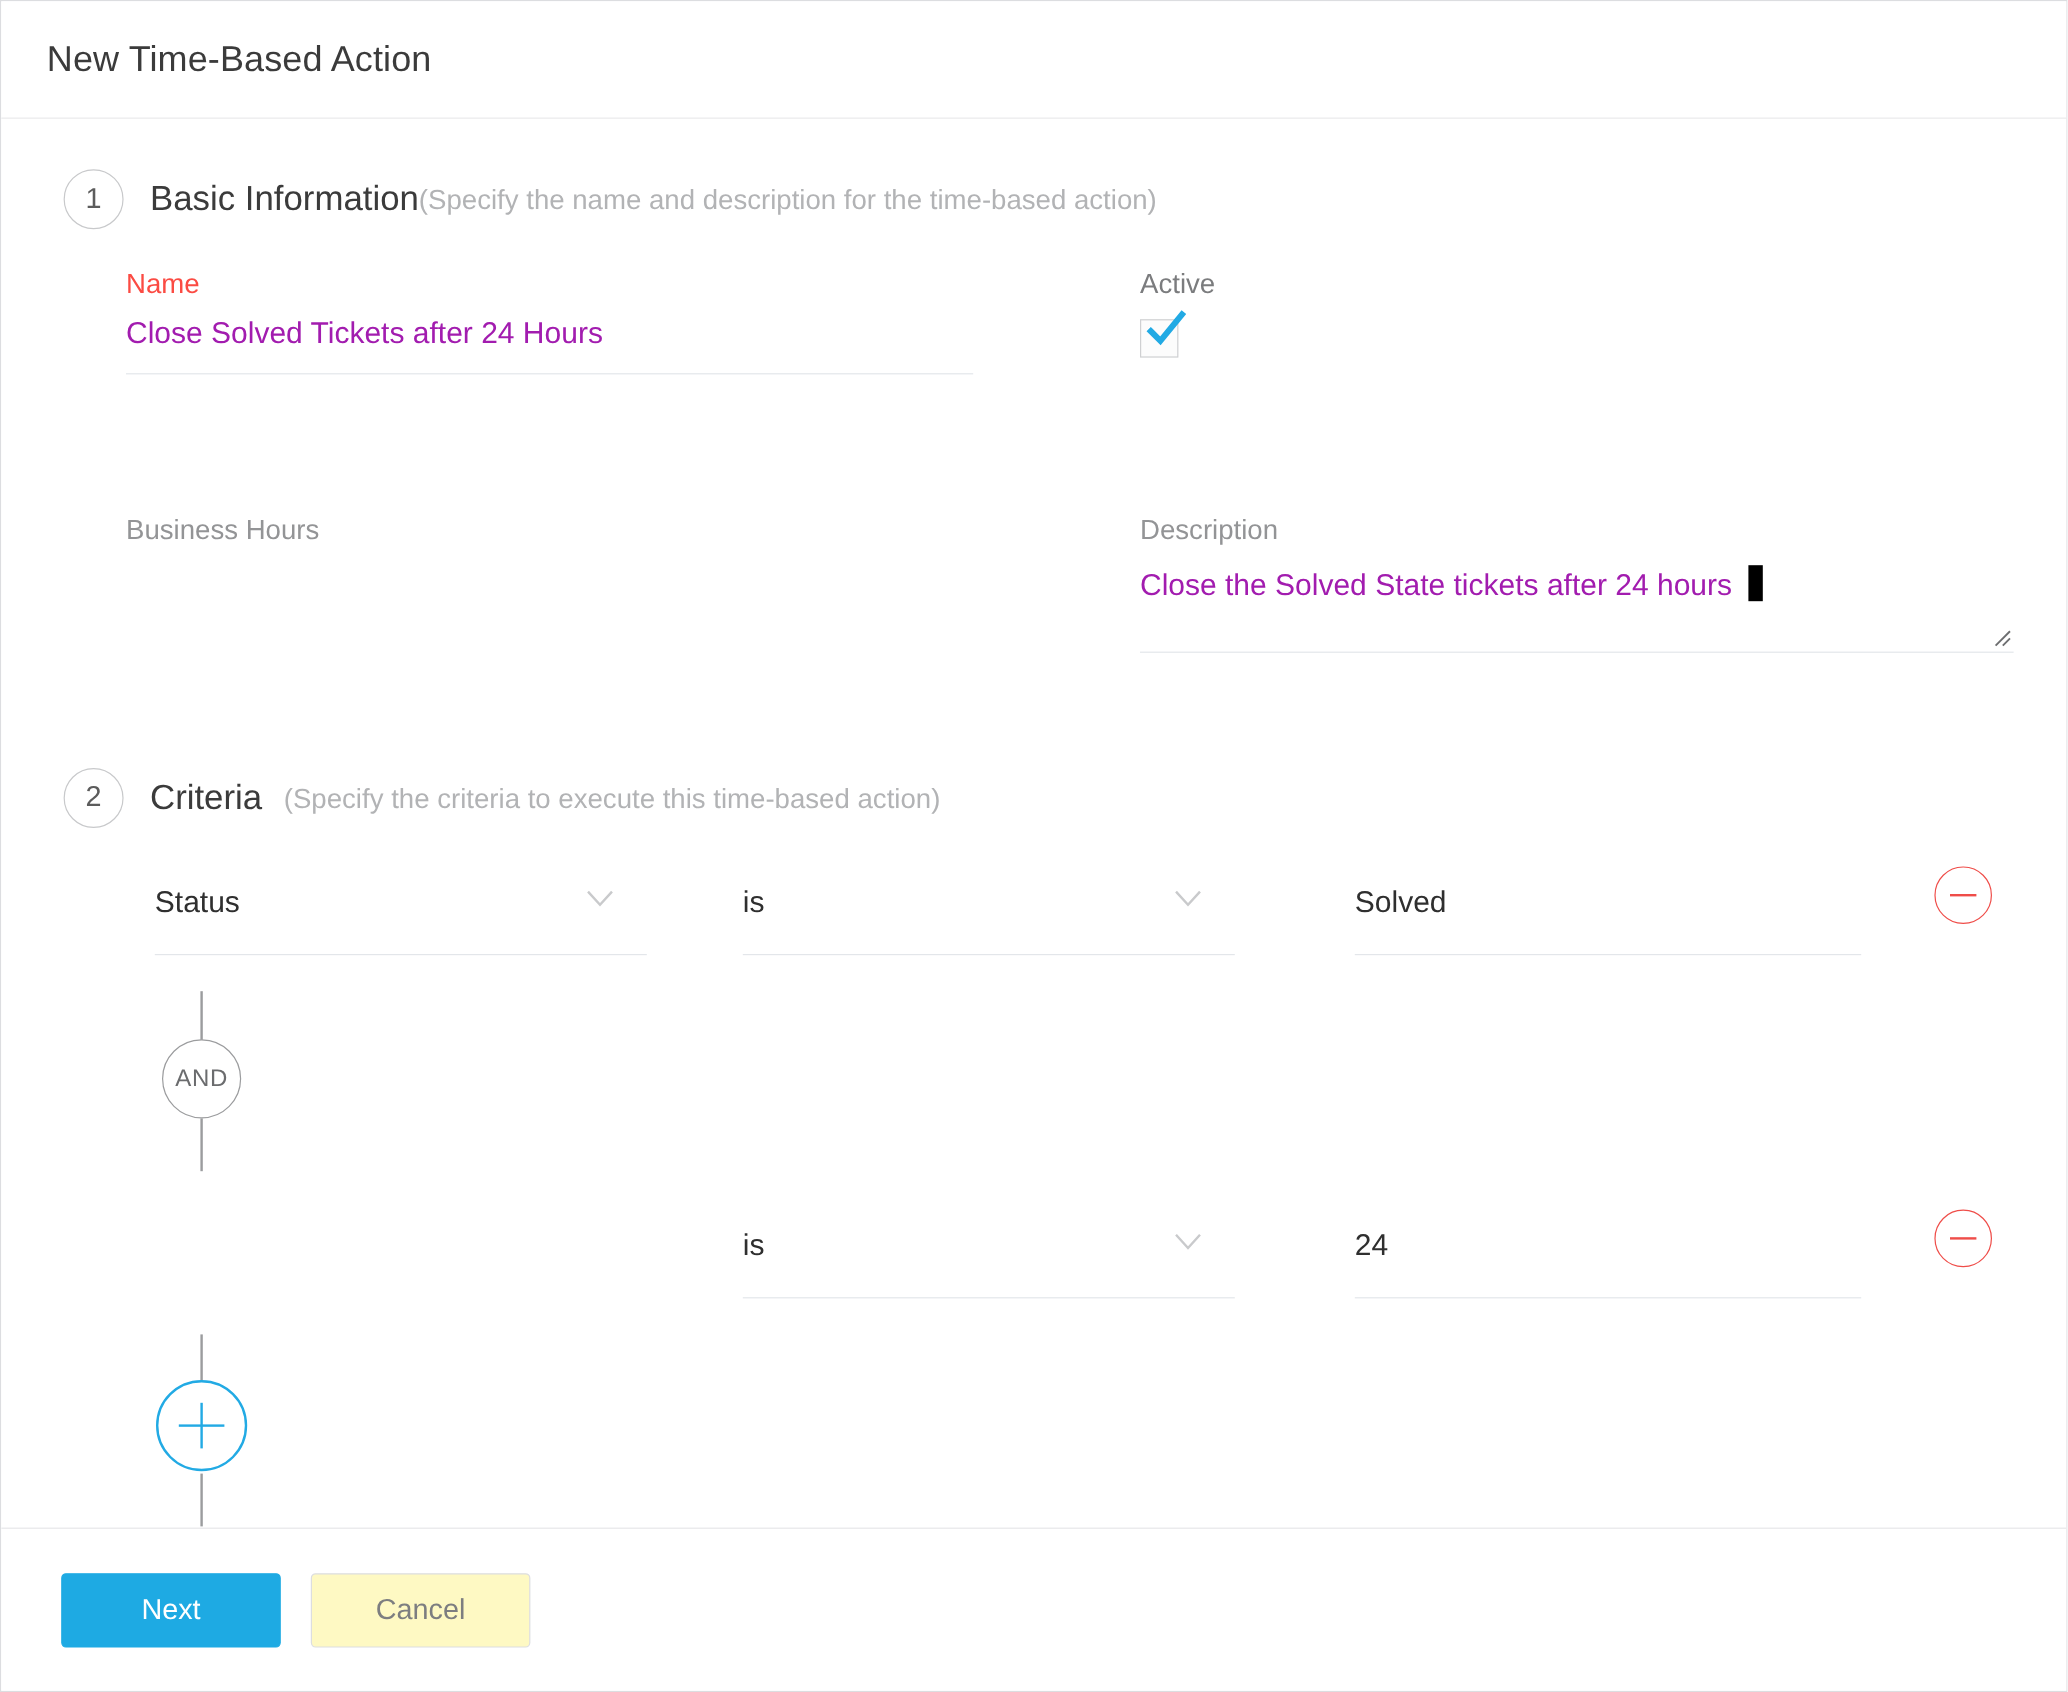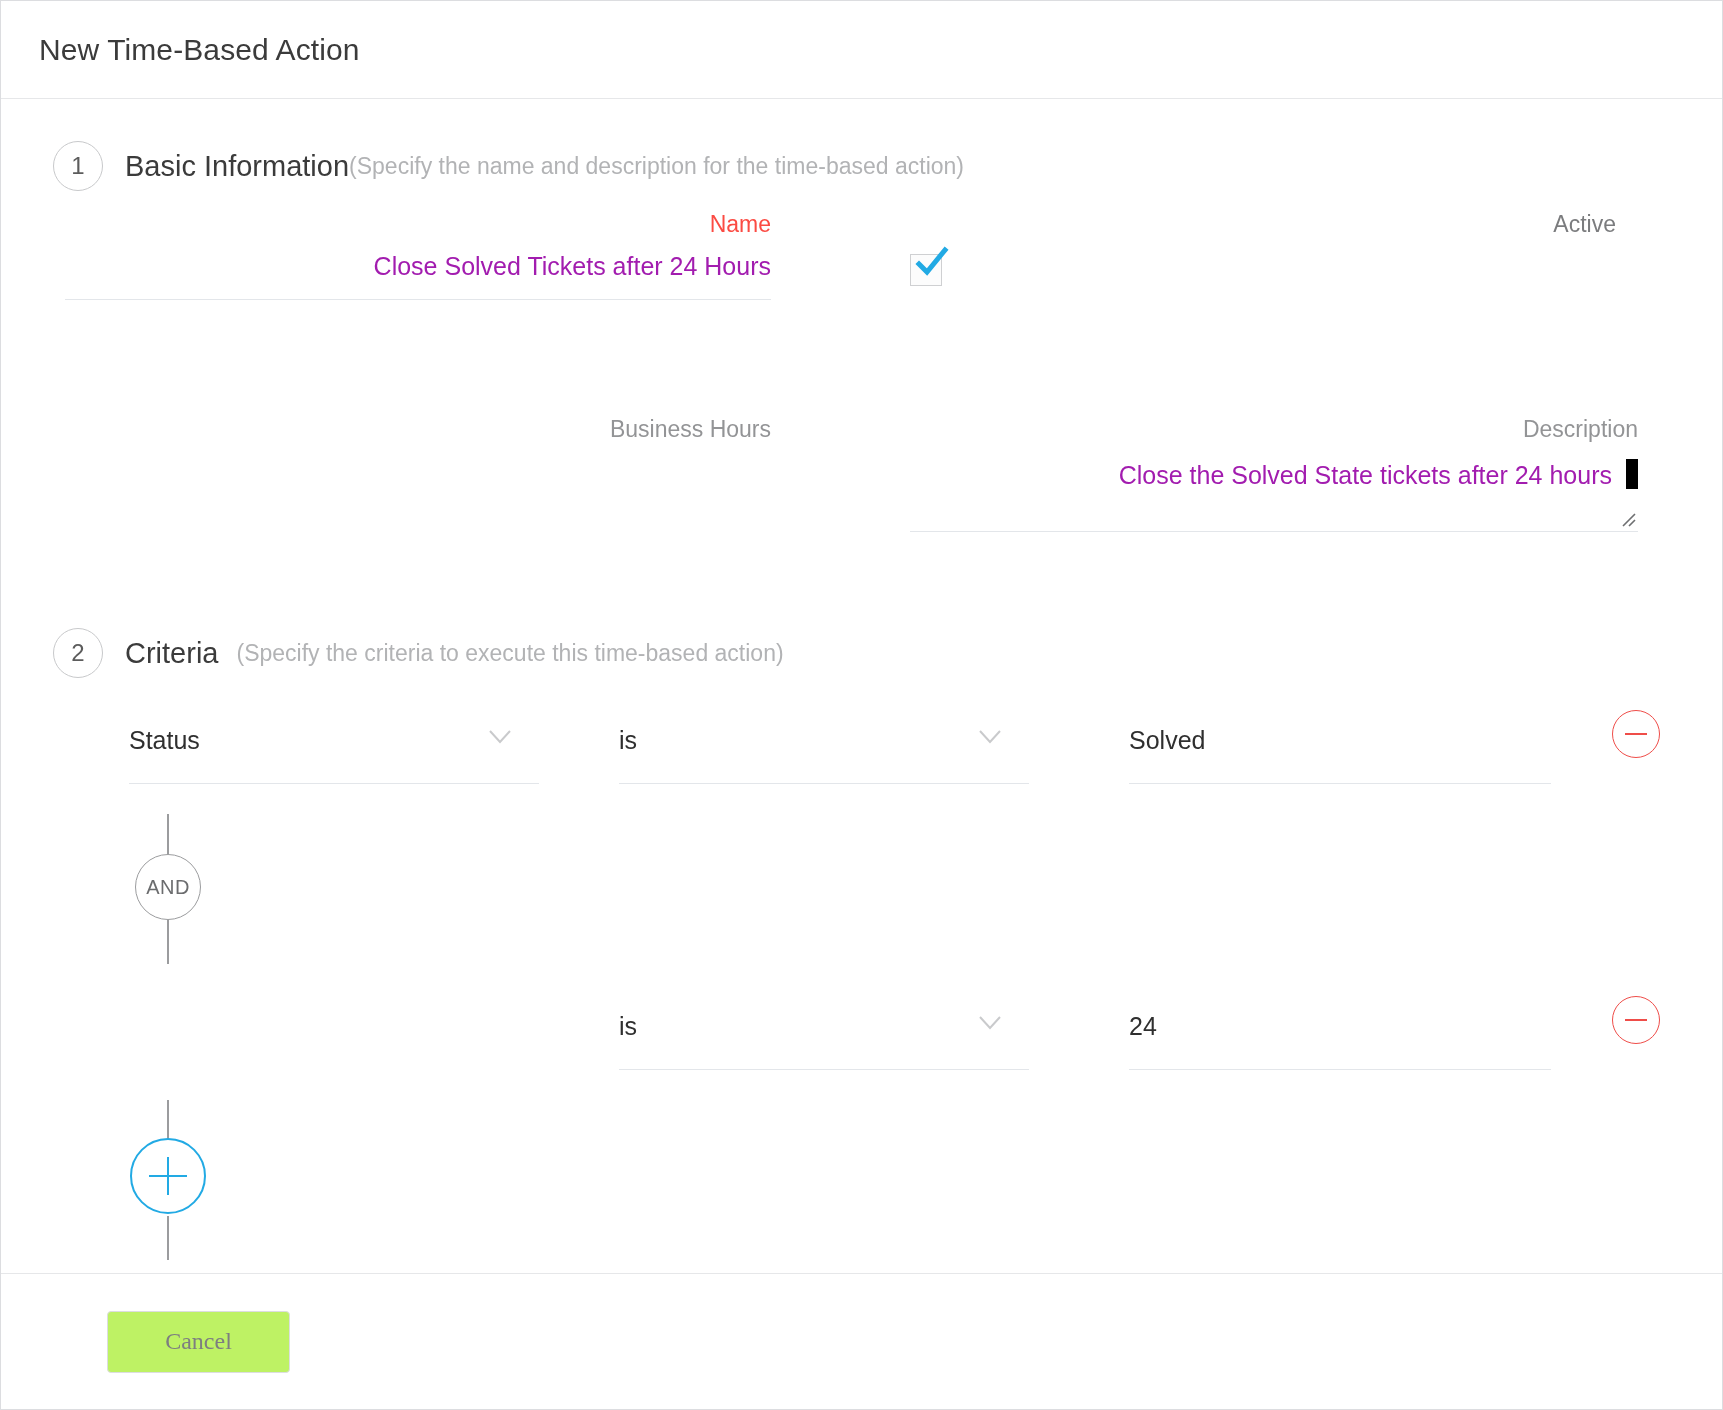--- a/index.html
+++ b/index.html
@@ -72,23 +72,22 @@
     color: #3b3b3b;
   }
   .section-hint {
     font-size: 23px;
     color: #b2b3b5;
   }
 
   
   .fields-grid {
     position: relative;
-    margin-top: 20px;
-    padding-left: 64px;
-    text-align: right;
+    margin-top: 32px;
+    padding-left: 104px;
   }
   .field-label {
     font-size: 23px;
     color: #939496;
     margin-bottom: 16px;
   }
   .field-label.required {
     color: #fb4b43;
   }
   .field-value {
@@ -329,25 +328,24 @@
   .btn-primary {
     width: 183px;
     height: 62px;
     background: #1eaae3;
     color: #ffffff;
     border: 1px solid #1eaae3;
   }
   .btn-secondary {
     width: 183px;
     height: 62px;
-    margin-left: 56px;
-    background: #bef264;
+    margin-left: 25px;
+    background: #fef9c3;
     color: #7d7e80;
     border: 1px solid #dcdde0;
-    font-family: Liberation Serif, serif;
   }
 </style>
 </head>
 <body>
 
 <div id="app">
 
   <div class="dialog-header">
     <div class="dialog-title">New Time-Based Action</div>
   </div>
@@ -464,16 +462,17 @@
           </div>
           <span class="conn-line" style="top:116px;height:44px;"></span>
         </div>
 
       </div>
     </div>
 
   </div>
 
   <div class="dialog-footer">
+    <div class="btn btn-primary">Next</div>
     <div class="btn btn-secondary">Cancel</div>
   </div>
 
 </div>
 
 </body></html>

